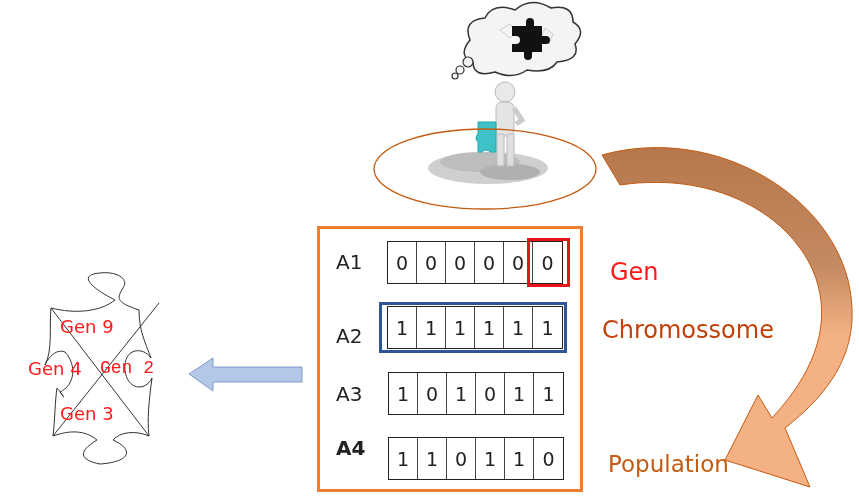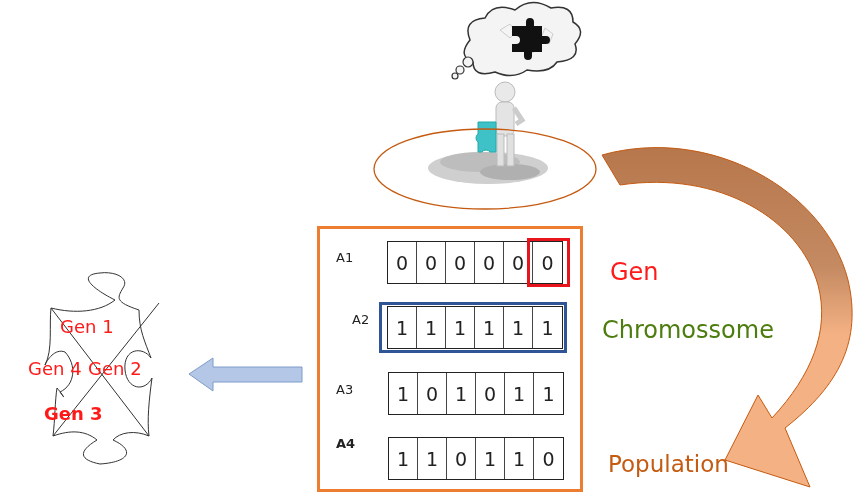--- a/index.html
+++ b/index.html
@@ -1,19 +1,19 @@
 <!DOCTYPE html>
 <html><head>
 <meta charset="utf-8">
 <style>
   html,body{margin:0;padding:0;background:#fff;}
   body{width:859px;height:503px;position:relative;overflow:hidden;font-family:"DejaVu Sans","Liberation Sans",sans-serif;}
   .abs{position:absolute;}
   #pop-box{left:317px;top:226px;width:266px;height:266px;border:3px solid #ED7D31;box-sizing:border-box;}
-  .row-label{font-size:13px;color:#222;width:40px;}
+  .row-label{font-size:20px;color:#222;width:40px;}
   .chrom{display:flex;height:43px;border:1px solid #222;box-sizing:border-box;}
   .cell{width:29px;height:100%;border-right:1px solid #444;box-sizing:border-box;display:flex;align-items:center;justify-content:center;font-size:19px;color:#222;}
   .cell:last-child{border-right:none;}
   #red-box{left:527px;top:238px;width:43px;height:49px;border:3px solid #E8141B;box-sizing:border-box;}
   #blue-box{left:379px;top:302px;width:188px;height:51px;border:3px solid #2F5597;box-sizing:border-box;}
   .legend{font-size:24px;}
   .genlabel{font-size:18px;color:#FF1A1A;}
 </style>
 </head>
 <body>
@@ -67,21 +67,21 @@
 <div class="abs row-label" style="left:336px;top:250px;">A1</div>
 <div class="abs chrom" style="left:387px;top:241px;width:176px;">
   <div class="cell">0</div>
   <div class="cell">0</div>
   <div class="cell">0</div>
   <div class="cell">0</div>
   <div class="cell">0</div>
   <div class="cell">0</div>
 </div>
 
-<div class="abs row-label" style="left:336px;top:312px;margin-left:16px;">A2</div>
+<div class="abs row-label" style="left:336px;top:324px;">A2</div>
 <div class="abs chrom" style="left:387px;top:306px;width:176px;">
   <div class="cell">1</div>
   <div class="cell">1</div>
   <div class="cell">1</div>
   <div class="cell">1</div>
   <div class="cell">1</div>
   <div class="cell">1</div>
 </div>
 
 <div class="abs row-label" style="left:336px;top:382px;">A3</div>
@@ -101,28 +101,28 @@
   <div class="cell">0</div>
   <div class="cell">1</div>
   <div class="cell">1</div>
   <div class="cell">0</div>
 </div>
 
 <div class="abs" id="red-box"></div>
 <div class="abs" id="blue-box"></div>
 
 <div class="abs legend" style="left:610px;top:258px;color:#FF1A1A;">Gen</div>
-<div class="abs legend" style="left:602px;top:316px;color:#4d7c0f;">Chromossome</div>
+<div class="abs legend" style="left:602px;top:316px;color:#c2410c;">Chromossome</div>
 <div class="abs legend" style="left:608px;top:451px;color:#C55A11;font-size:23px;">Population</div>
 
 <svg class="abs" style="left:185px;top:355px;" width="120" height="40">
   <path d="M4 19 L28 3 L28 12 L117 12 L117 27 L28 27 L28 36 Z" fill="#B4C7E7" stroke="#7F9CC9" stroke-width="1"></path>
 </svg>
 
 <svg class="abs" style="left:15px;top:270px;" width="160" height="200">
   <path d="M36 38 C60 44 85 42 100 30 C80 20 60 5 85 3 C100 1 115 8 108 18 C102 28 100 32 124 40 C124 60 130 72 136 88 C128 76 108 78 110 100 C112 120 130 122 137 108 C134 130 132 150 134 166 C120 160 105 162 98 170 C120 180 115 192 85 194 C65 190 62 182 82 170 C70 160 55 160 38 166 C40 150 40 130 42 118 C48 125 52 132 45 122 C60 115 62 95 50 82 C40 78 32 90 30 95 C38 80 34 55 36 38 Z" fill="#fff" stroke="#333" stroke-width="1"></path>
   <line x1="36" y1="38" x2="134" y2="166" stroke="#333" stroke-width="1"></line>
   <line x1="144" y1="33" x2="38" y2="166" stroke="#333" stroke-width="1"></line>
 </svg>
-<div class="abs genlabel" style="left:60px;top:316px;">Gen 1</div>
-<div class="abs genlabel" style="left:88px;top:358px;">Gen 2</div>
-<div class="abs genlabel" style="left:44px;top:403px;font-weight:bold;">Gen 3</div>
+<div class="abs genlabel" style="left:60px;top:316px;">Gen 9</div>
+<div class="abs genlabel" style="left:100px;top:358px;font-family:Liberation Mono, monospace;">Gen 2</div>
+<div class="abs genlabel" style="left:60px;top:403px;">Gen 3</div>
 <div class="abs genlabel" style="left:28px;top:358px;">Gen 4</div>
 
 </body></html>

